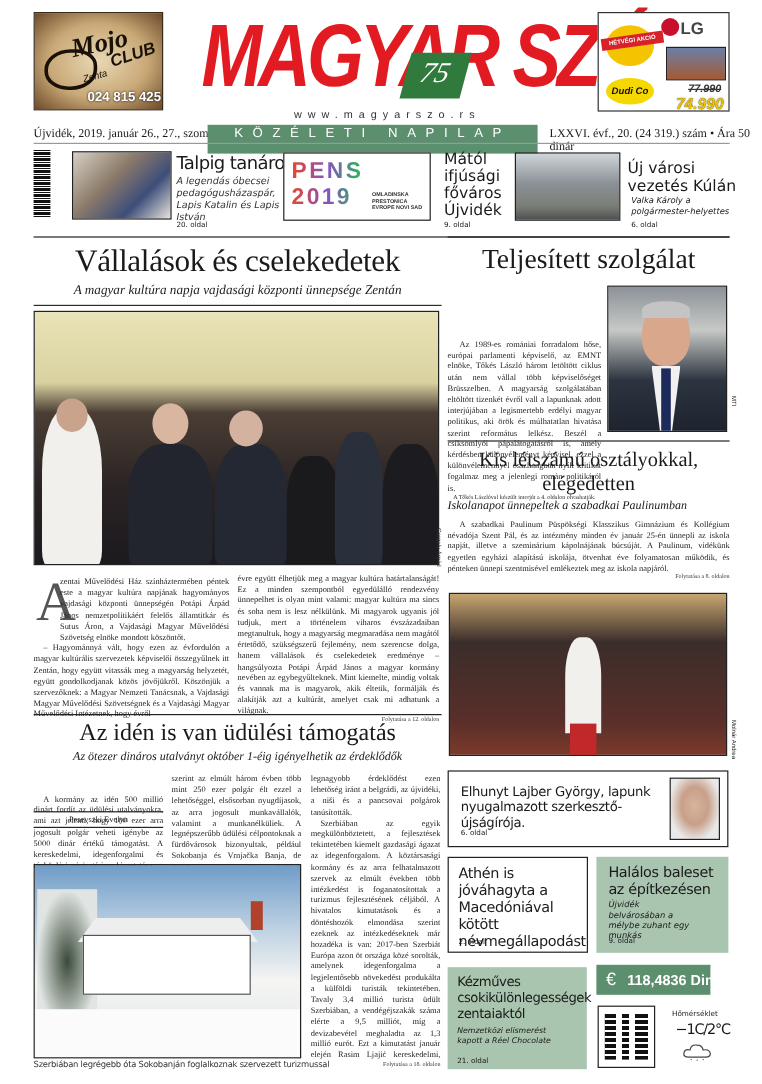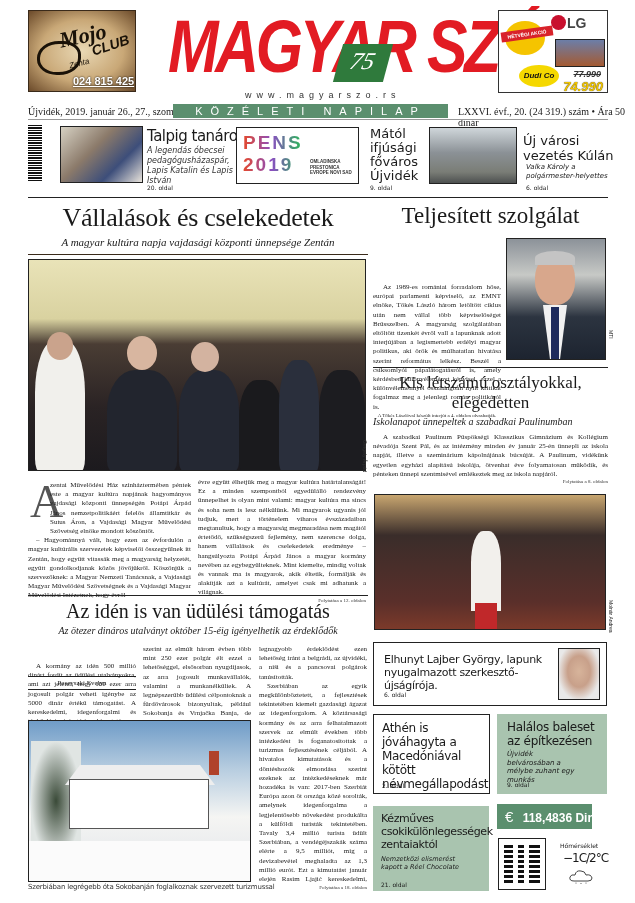--- a/index.html
+++ b/index.html
@@ -5,40 +5,40 @@
   * { box-sizing: border-box; margin: 0; padding: 0; }
   body { width: 635px; height: 903px; background: #fff; font-family: "Liberation Serif", serif; color: #1a1a1a; position: relative; overflow: hidden; }
   .abs { position: absolute; }
 
   
   .ad-left { left: 28px; top: 10px; width: 108px; height: 82px; background: radial-gradient(ellipse at center, #e9d8b4 0%, #c9a877 55%, #6b4a2a 100%); border: 1px solid #3a2a1a; overflow: hidden; }
   .ad-left .logo1 { position: absolute; left: 30px; top: 12px; font: bold italic 22px "Liberation Serif", serif; color: #1a1208; transform: rotate(-12deg); }
   .ad-left .logo2 { position: absolute; left: 62px; top: 26px; font: bold italic 14px "Liberation Sans", sans-serif; color: #1a1208; transform: rotate(-18deg); }
   .ad-left .logo3 { position: absolute; left: 40px; top: 48px; font: italic 8px "Liberation Sans", sans-serif; color: #1a1208; transform: rotate(-15deg); }
   .ad-left .guitar { position: absolute; left: 8px; top: 30px; width: 44px; height: 34px; border: 3px solid #1a1208; border-radius: 50% 40% 50% 45%; }
-  .ad-left .phone { position: absolute; left: 44px; top: 64px; font: bold 11px "Liberation Sans", sans-serif; color: #fff; text-shadow: 0 0 2px #000; text-decoration: underline; }
+  .ad-left .phone { position: absolute; left: 44px; top: 64px; font: bold 11px "Liberation Sans", sans-serif; color: #fff; text-shadow: 0 0 2px #000; }
 
   .brand { left: 168px; top: 8px; width: 300px; height: 84px; }
   .brand .name { position: absolute; left: 0; top: -4px; font: bold italic 74px "Liberation Sans", sans-serif; color: #e21b23; letter-spacing: -4px; transform: scaleX(0.82); transform-origin: left top; white-space: nowrap; }
   .brand .badge75 { position: absolute; left: 170px; top: 36px; width: 50px; height: 38px; background: #2f7a3c; transform: skewX(-15deg); }
   .brand .badge75 span { position: absolute; left: 12px; top: 4px; font: italic 24px "Liberation Serif", serif; color: #fff; }
   .url { left: 245px; top: 90px; font: 9px "Liberation Sans", sans-serif; letter-spacing: 5px; color: #333; }
 
   .ad-right { left: 498px; top: 10px; width: 110px; height: 83px; border: 1px solid #333; background: #fff; overflow: hidden; }
   .ad-right .burst { position: absolute; left: 6px; top: 10px; width: 40px; height: 34px; background: #f5c400; border-radius: 50%; }
   .ad-right .ribbon { position: absolute; left: 2px; top: 18px; width: 52px; height: 10px; background: #d8222a; color: #fff; font: bold 5px "Liberation Sans", sans-serif; text-align: center; line-height: 10px; transform: rotate(-8deg); }
   .ad-right .lg { position: absolute; left: 68px; top: 4px; font: bold 14px "Liberation Sans", sans-serif; color: #444; }
   .ad-right .lgdot { position: absolute; left: 52px; top: 4px; width: 15px; height: 15px; border-radius: 50%; background: #c8102e; }
   .ad-right .tv { position: absolute; left: 56px; top: 28px; width: 50px; height: 28px; background: linear-gradient(#6c7ea8, #a45a32); border: 1px solid #222; }
-  .ad-right .dudi { position: absolute; left: 20px; top: 54px; width: 40px; height: 22px; background: #f5d800; border-radius: 50%; font: bold italic 8px "Liberation Sans", sans-serif; text-align: center; line-height: 22px; color: #111; }
+  .ad-right .dudi { position: absolute; left: 6px; top: 54px; width: 40px; height: 22px; background: #f5d800; border-radius: 50%; font: bold italic 8px "Liberation Sans", sans-serif; text-align: center; line-height: 22px; color: #111; }
   .ad-right .oldp { position: absolute; right: 6px; top: 58px; font: bold italic 9px "Liberation Sans", sans-serif; color: #333; text-decoration: line-through; text-align: right; }
   .ad-right .newp { position: absolute; right: 4px; top: 68px; font: bold italic 13px "Liberation Sans", sans-serif; color: #f0c400; text-shadow: 0 0 1px #000; }
 
   .dateline { left: 28px; top: 106px; font: 10px "Liberation Serif", serif; }
-  .bar-green { left: 173px; top: 104px; width: 275px; height: 14px; background: #5b8f6e; color: #fff; font: 11px "Liberation Sans", sans-serif; letter-spacing: 8px; text-align: center; line-height: 14px; }
+  .bar-green { left: 173px; top: 104px; width: 275px; height: 24px; background: #5b8f6e; color: #fff; font: 11px "Liberation Sans", sans-serif; letter-spacing: 8px; text-align: center; line-height: 14px; }
   .issue { left: 458px; top: 106px; font: 10px "Liberation Serif", serif; }
   .rule-top { left: 28px; top: 119px; width: 580px; height: 1px; background: #999; }
 
   
   .barcode { left: 28px; top: 125px; width: 14px; height: 56px; background: repeating-linear-gradient(to bottom, #111 0 1px, #fff 1px 2px, #111 2px 4px, #fff 4px 5px); }
   .t1-img { left: 60px; top: 126px; width: 83px; height: 57px; background: linear-gradient(135deg, #d6d1c3 0%, #8b7a6a 40%, #3d4e7a 70%, #e9e4dc 100%); border: 1px solid #222; }
   .t1-title { left: 147px; top: 127px; font: 15px "DejaVu Sans", sans-serif; letter-spacing: -0.5px; }
   .t1-sub { left: 147px; top: 146px; width: 90px; font: italic 8px "DejaVu Sans", sans-serif; line-height: 10px; color: #333; }
   .t1-page { left: 147px; top: 184px; font: 6px "DejaVu Sans", sans-serif; }
   .pens { left: 236px; top: 127px; width: 123px; height: 57px; border: 1px solid #222; background: #fff; }
@@ -209,21 +209,21 @@
   <p style="padding-left:22px;text-indent:0">zentai Művelődési Ház színháztermében péntek este a magyar kultúra napjának hagyományos vajdasági központi ünnepségén Potápi Árpád János nemzetpolitikáért felelős államtitkár és Sutus Áron, a Vajdasági Magyar Művelődési Szövetség elnöke mondott köszöntőt.</p>
   <p style="text-indent:8px">– Hagyománnyá vált, hogy ezen az évfordulón a magyar kultúrális szervezetek képviselői összegyűlnek itt Zentán, hogy együtt vitassák meg a magyarság helyzetét, együtt gondolkodjanak közös jövőjükről. Köszönjük a szervezőknek: a Magyar Nemzeti Tanácsnak, a Vajdasági Magyar Művelődési Szövetségnek és a Vajdasági Magyar Művelődési Intézetnek, hogy évről</p>
 </div>
 <div class="abs col-text lead-c2">
   <p>évre együtt élhetjük meg a magyar kultúra határtalanságát! Ez a minden szempontból egyedülálló rendezvény ünnepelhet is olyan mint valami: magyar kultúra ma sincs és soha nem is lesz nélkülünk. Mi magyarok ugyanis jól tudjuk, mert a történelem viharos évszázadaiban megtanultuk, hogy a magyarság megmaradása nem magától értetődő, szükségszerű fejlemény, nem szerencse dolga, hanem vállalások és cselekedetek eredménye – hangsúlyozta Potápi Árpád János a magyar kormány nevében az egybegyűlteknek. Mint kiemelte, mindig voltak és vannak ma is magyarok, akik éltetik, formálják és alakítják azt a kultúrát, amelyet csak mi adhatunk a világnak.</p>
   <div class="cont">Folytatása a 12. oldalon</div>
 </div>
 <div class="abs rule-3"></div>
 
 <div class="abs a2-title">Az idén is van üdülési támogatás</div>
-<div class="abs a2-sub">Az ötezer dináros utalványt október 15-éig igényelhetik az érdeklődők</div>
+<div class="abs a2-sub">Az ötezer dináros utalványt október 1-éig igényelhetik az érdeklődők</div>
 <div class="abs byline">Pesevszki Evelyn</div>
 <div class="abs col-text a2-c1">
   <p>A kormány az idén 500 millió dinárt fordít az üdülési utalványokra, ami azt jelenti, hogy 100 ezer arra jogosult polgár veheti igénybe az 5000 dinár értékű támogatást. A kereskedelmi, idegenforgalmi és távközlési minisztérium kimutatása</p>
 </div>
 <div class="abs col-text a2-c2">
   <p>szerint az elmúlt három évben több mint 250 ezer polgár élt ezzel a lehetőséggel, elsősorban nyugdíjasok, az arra jogosult munkavállalók, valamint a munkanélküliek. A legnépszerűbb üdülési célpontoknak a fürdővárosok bizonyultak, például Sokobanja és Vrnjačka Banja, de Zlatiboron is sokan üdültek támogatással. A</p>
 </div>
 <div class="abs col-text a2-c3" style="height:240px;overflow:hidden">
   <p style="text-indent:0">legnagyobb érdeklődést ezen lehetőség iránt a belgrádi, az újvidéki, a niši és a pancsovai polgárok tanúsították.</p>
   <p>Szerbiában az egyik megkülönböztetett, a fejlesztések tekintetében kiemelt gazdasági ágazat az idegenforgalom. A köztársasági kormány és az arra felhatalmazott szervek az elmúlt években több intézkedést is foganatosítottak a turizmus fejlesztésének céljából. A hivatalos kimutatások és a döntéshozók elmondása szerint ezeknek az intézkedéseknek már hozadéka is van: 2017-ben Szerbiát Európa azon öt országa közé sorolták, amelynek idegenforgalma a legjelentősebb növekedést produkálta a külföldi turisták tekintetében. Tavaly 3,4 millió turista üdült Szerbiában, a vendégéjszakák száma elérte a 9,5 milliót, míg a devizabevétel meghaladta az 1,3 millió eurót. Ezt a kimutatást január elején Rasim Ljajić kereskedelmi, idegenforgalmi és távközlési miniszter is megerősítette, mondván, hogy 2018-ban az előző évhez viszonyítva 12 százalékkal növekedett az országban üdülő turisták száma.</p>

